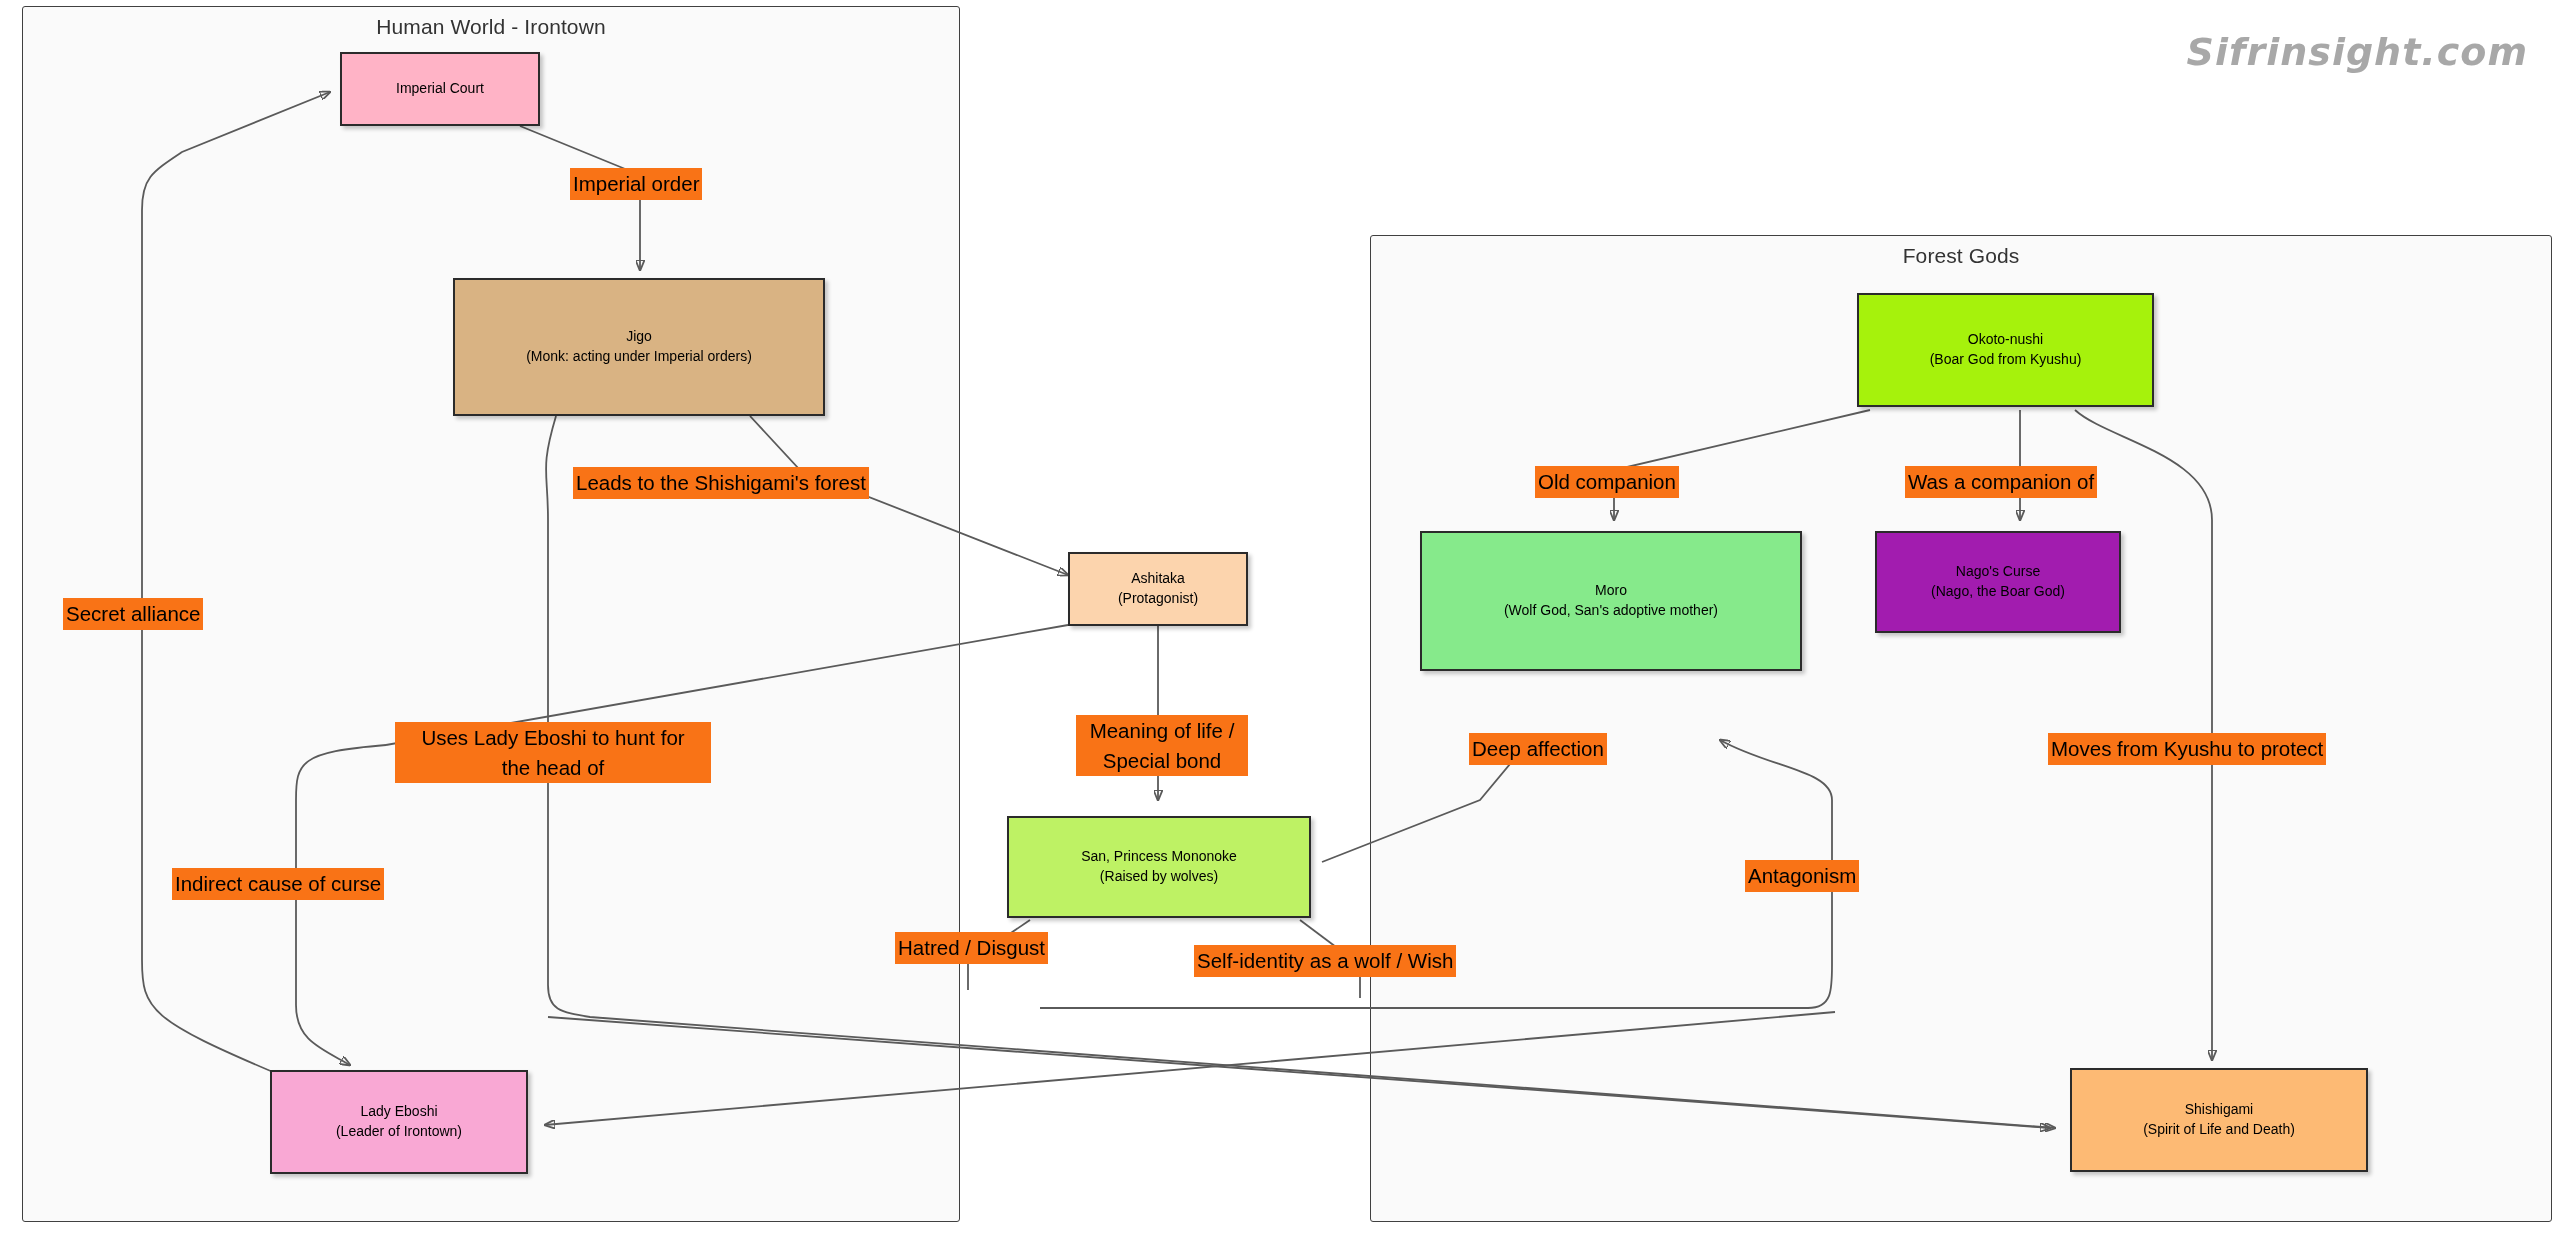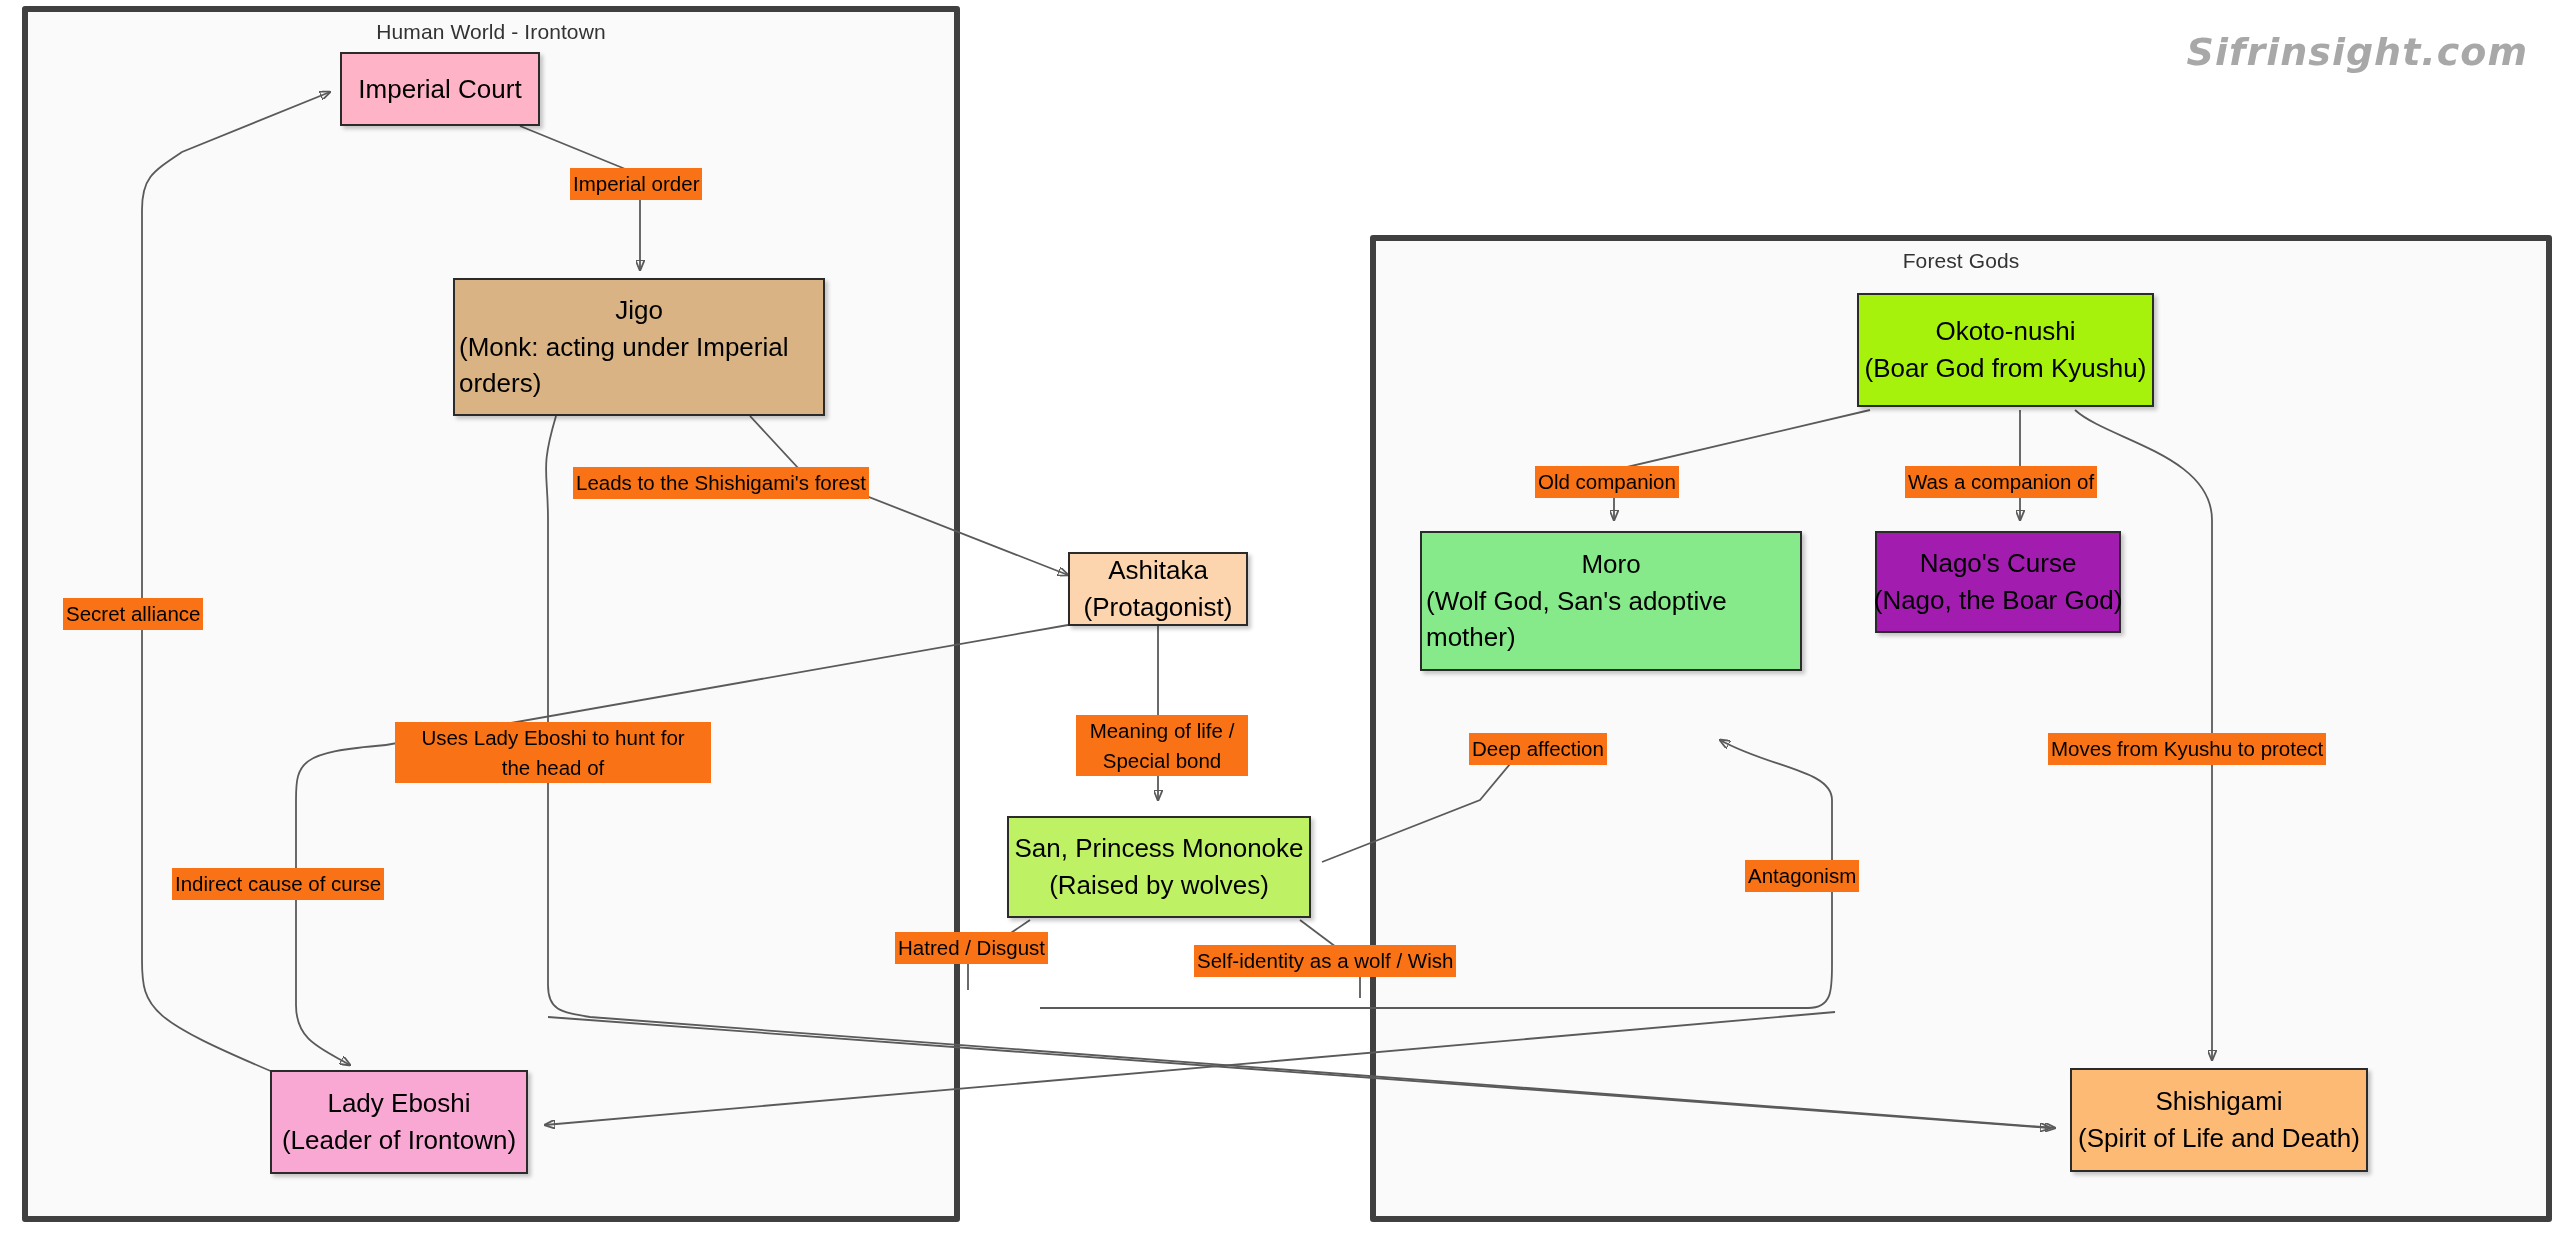--- a/index.html
+++ b/index.html
@@ -12,21 +12,21 @@
     position:relative;
     width:2560px;
     height:1233px;
     background:#ffffff;
     overflow:hidden;
   }
   
   .lane{
     position:absolute;
     background:#fafafa;
-    border:6px solid #404040;
+    border:1px solid #404040;
     border-radius:3px;
     box-sizing:border-box;
   }
   .lane-title{
     position:absolute;
     top:8px;
     left:0;
     width:100%;
     text-align:center;
     font-size:21px;
@@ -35,22 +35,22 @@
   }
   
   .node{
     position:absolute;
     box-sizing:border-box;
     border:2.5px solid #2b2b2b;
     display:flex;
     flex-direction:column;
     align-items:center;
     justify-content:center;
-    text-align:left;
-    font-size:26px;
+    text-align:center;
+    font-size:14px;
     line-height:1.42;
     color:#000000;
     box-shadow:3px 3px 4px rgba(0,0,0,.22);
     padding:4px 4px;
   }
   .node .ln{display:block;white-space:nowrap;}
   .node.wrap .ln{white-space:normal;}
   
   .elabel{
     position:absolute;

